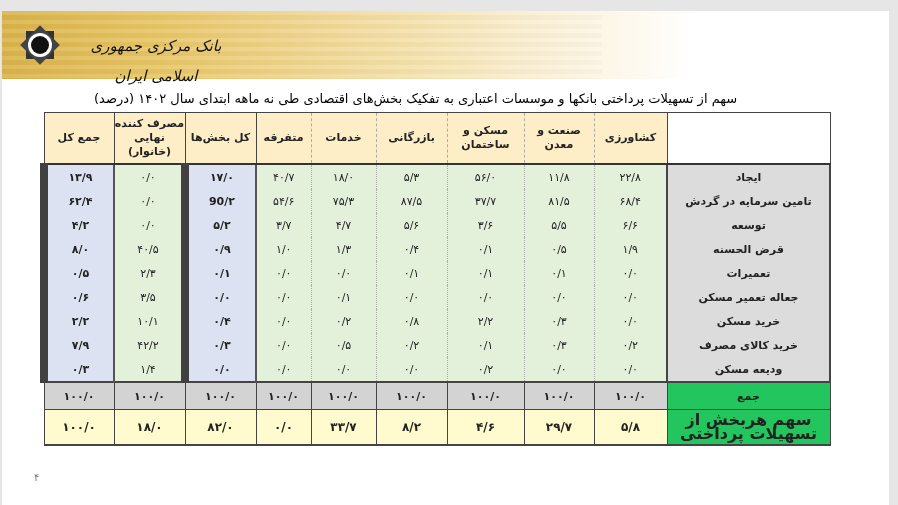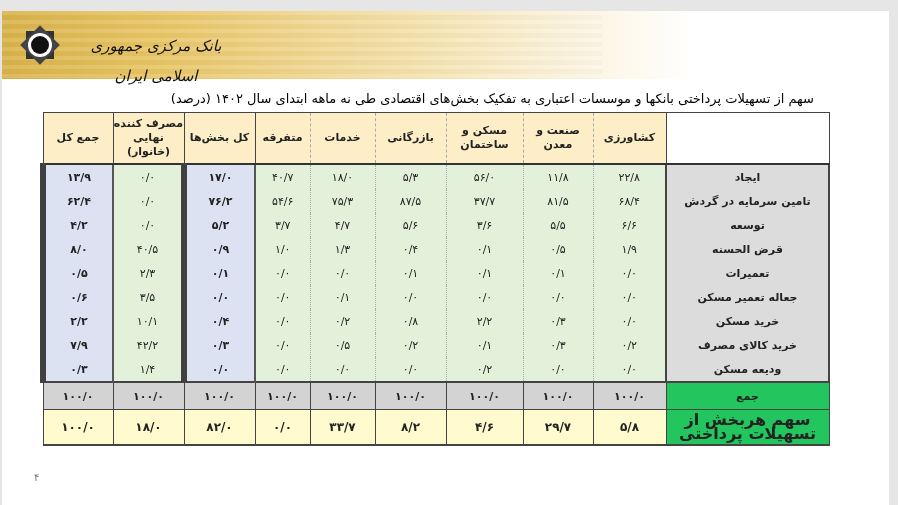--- a/index.html
+++ b/index.html
@@ -5,32 +5,32 @@
   html, body { margin:0; padding:0; }
   body { width:898px; height:505px; background:#e6e6e6; position:relative; overflow:hidden; font-family:"DejaVu Sans", sans-serif; }
   .slide { position:absolute; left:2px; top:11px; width:887px; height:494px; background:#ffffff; }
   .banner { position:absolute; left:0; top:0; width:887px; height:68px;
     background: linear-gradient(90deg, #d9b34a 0%, #e8c666 18%, #efd38a 32%, #f5e3b0 48%, #fbf1d8 62%, #ffffff 78%, #ffffff 100%); }
   .banner-stripes { position:absolute; left:0; top:0; width:600px; height:68px;
     background: repeating-linear-gradient(180deg, rgba(255,255,255,0.10) 0px, rgba(255,255,255,0.10) 4px, rgba(0,0,0,0.02) 4px, rgba(0,0,0,0.02) 9px); }
   .logo { position:absolute; left:18px; top:14px; width:40px; height:40px; }
   .bank-name { position:absolute; left:68px; top:20px; width:172px; height:30px; font-family:"DejaVu Serif", serif; font-style:italic; font-size:15px; color:#111; direction:rtl; text-align:center; line-height:30px; }
   .page-title { position:absolute; right:27px; top:18px; font-size:16px; font-weight:bold; color:#000; direction:rtl; white-space:nowrap; }
-  .subtitle { position:absolute; left:92px; width:720px; top:80px; font-size:13px; color:#000; direction:rtl; text-align:right; white-space:nowrap; }
+  .subtitle { position:absolute; left:92px; width:720px; top:80px; font-size:13px; color:#000; direction:rtl; text-align:left; white-space:nowrap; }
   .page-num { position:absolute; left:32px; top:461px; font-size:10px; color:#777; }
   .right-edge { position:absolute; right:0; top:0; width:9px; height:505px; background:#e6e6e6; }
 
   table.grid { position:absolute; left:40px; top:112px; border-collapse:collapse; direction:rtl; table-layout:fixed; }
   table.grid td, table.grid th { font-size:11px; text-align:center; color:#222; padding:0; }
   th { background:#fdeec8; border:1px solid #444; border-bottom:2px solid #333; height:50px; font-weight:bold; font-size:11.5px; line-height:14px; color:#111; }
   th.corner { background:#ffffff; }
   th.sector { border-left:1px dashed #aaa; border-right:1px dashed #aaa; }
   td.rowlabel { background:#dcdcdc; border-right:2px solid #444; border-left:2px solid #444; text-align:center; font-weight:bold; font-size:11.5px; color:#111; }
   td.g { background:#e4f1da; border-left:1px dotted #aaa; }
-  td.b { background:#dde2f3; border-left:6px solid #404040; border-right:2px solid #555; font-weight:bold; }
+  td.b { background:#dde2f3; border-left:8px solid #404040; border-right:2px solid #555; font-weight:bold; }
   td.gsolid { background:#e4f1da; border-left:1px solid #555; border-right:1px solid #555; }
   tr.data td { height:24px; }
   tr.total td { background:#d3d3d3; border:1px solid #444; border-top:2px solid #444; height:26px; font-weight:bold; }
   tr.share td { background:#fffbcf; border:1px solid #444; border-top:1px solid #444; border-bottom:2px solid #444; height:34px; font-weight:bold; font-size:12px; }
   tr.total td.rowlabel, tr.share td.rowlabel { background:#22c55e; }
   tr.share td.rowlabel { font-size:16px; line-height:14px; }
 </style>
 </head>
 <body>
 
@@ -95,21 +95,21 @@
     <td class="b">۱۳/۹</td>
   </tr>
   <tr class="data">
     <td class="rowlabel">تامین سرمایه در گردش</td>
     <td class="g">۶۸/۴</td>
     <td class="g">۸۱/۵</td>
     <td class="g">۳۷/۷</td>
     <td class="g">۸۷/۵</td>
     <td class="g">۷۵/۳</td>
     <td class="g">۵۴/۶</td>
-    <td class="b">۷۶/۲</td>
+    <td class="b">90/۲</td>
     <td class="gsolid">۰/۰</td>
     <td class="b">۶۲/۴</td>
   </tr>
   <tr class="data">
     <td class="rowlabel">توسعه</td>
     <td class="g">۶/۶</td>
     <td class="g">۵/۵</td>
     <td class="g">۳/۶</td>
     <td class="g">۵/۶</td>
     <td class="g">۴/۷</td>

